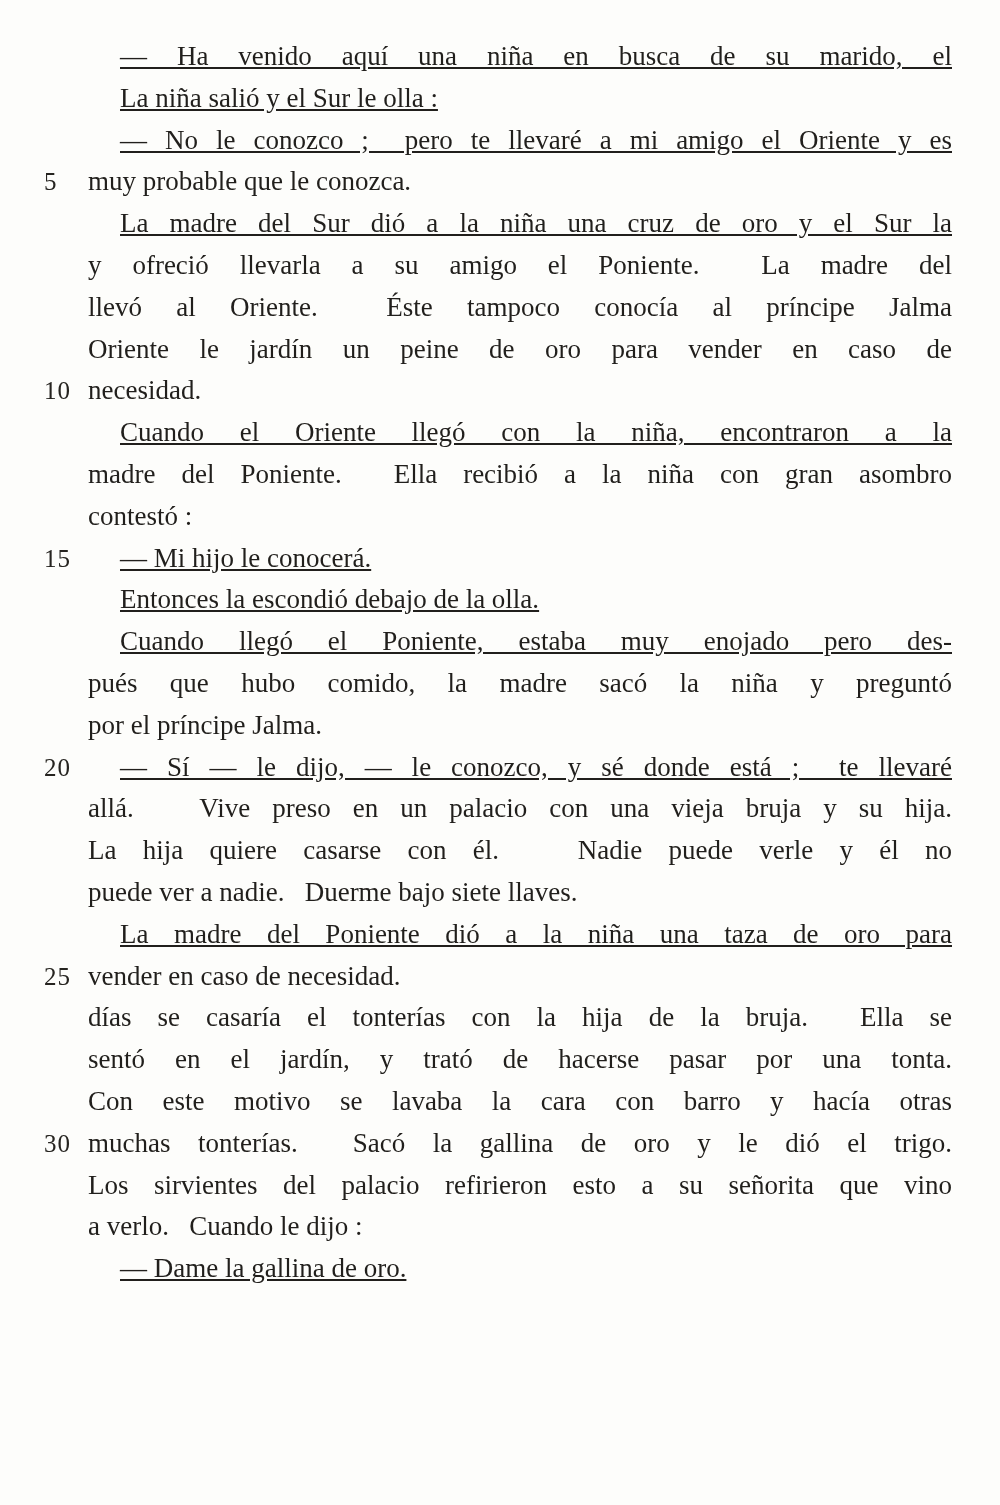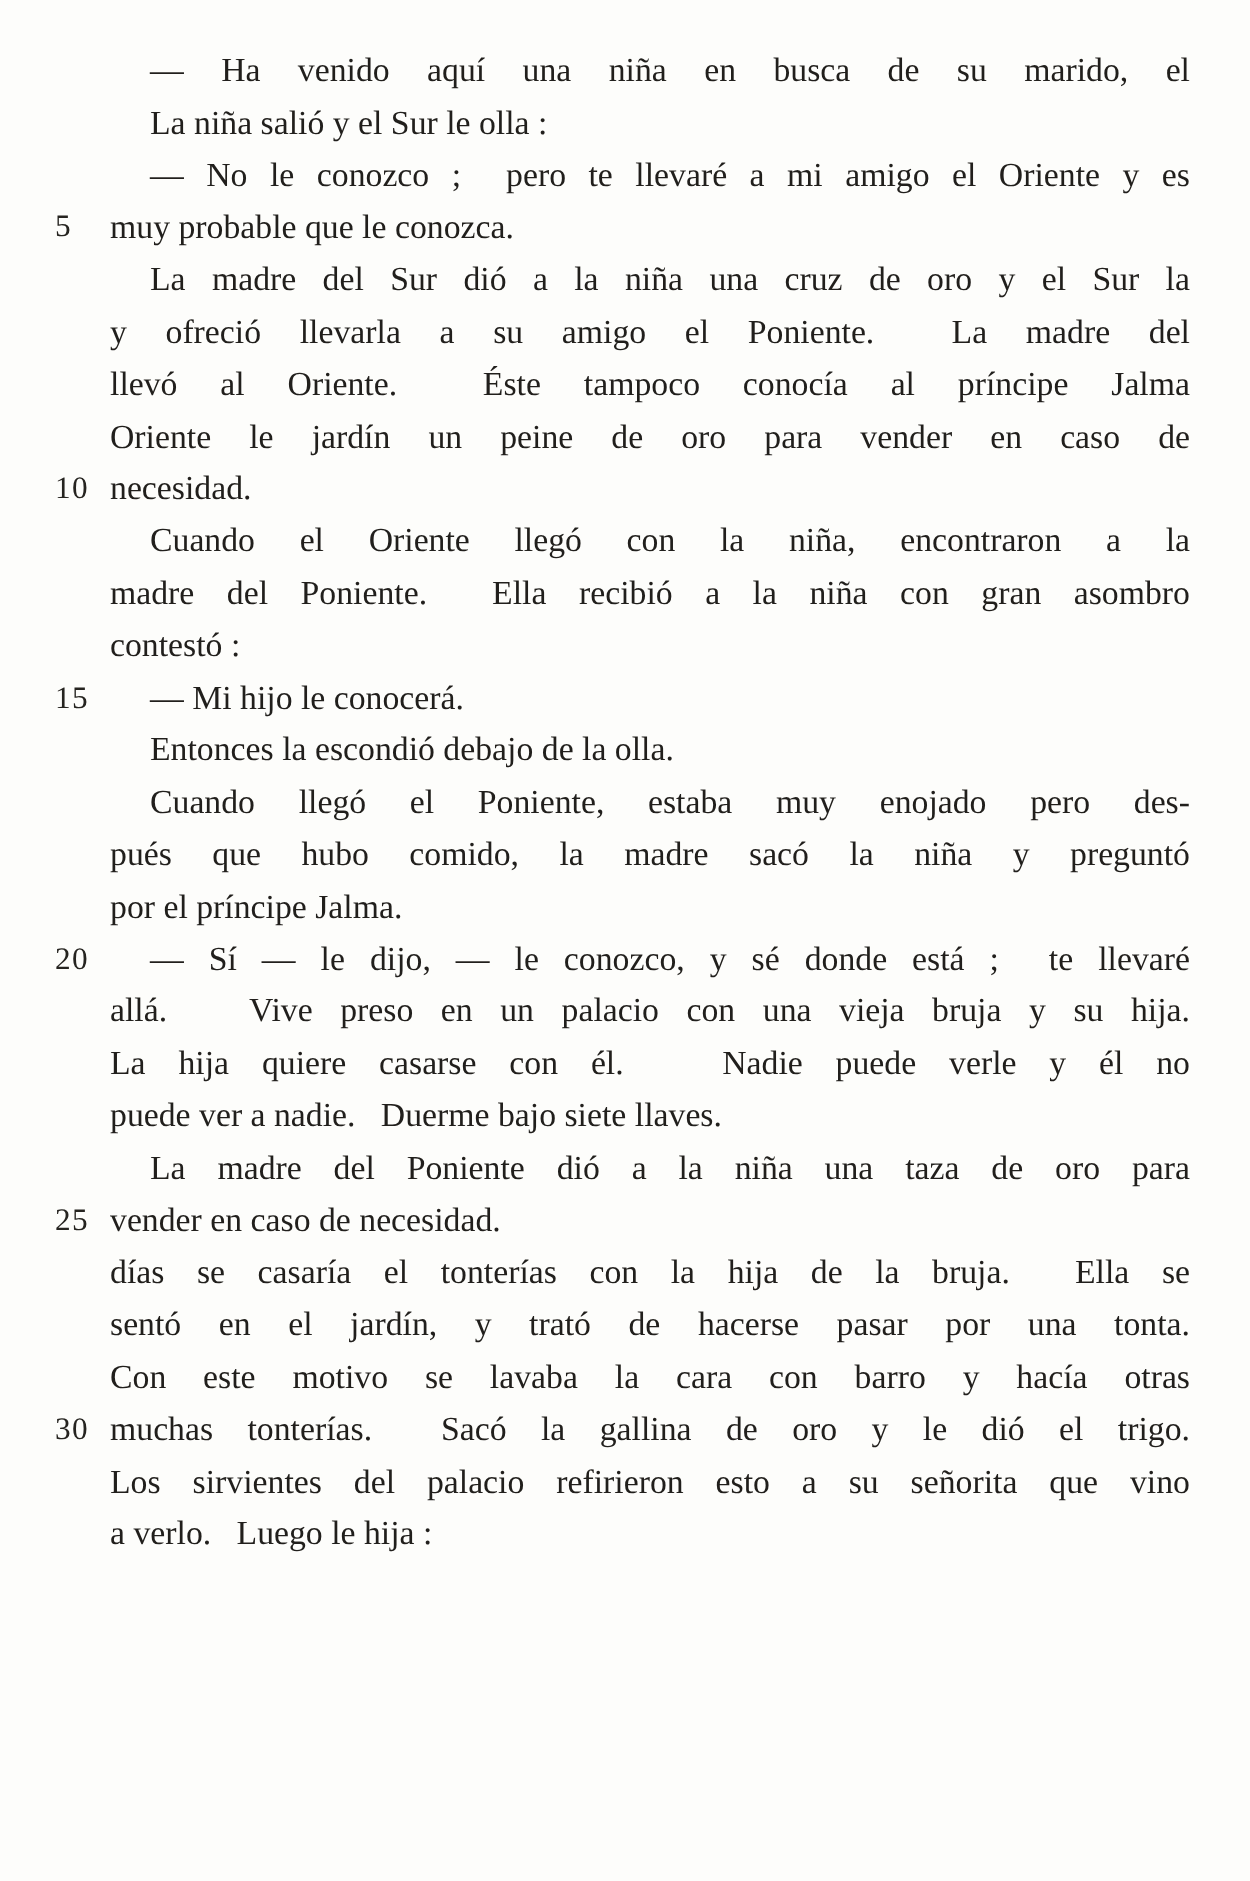--- a/index.html
+++ b/index.html
@@ -45,20 +45,21 @@
     white-space: pre-wrap;
     overflow: hidden;
     height: 41.8px;
   }
   .just .txt {
     text-align: justify;
     text-align-last: justify;
   }
   .ind .txt {
     text-indent: 32px;
+    text-decoration: underline;
   }
 </style>
 </head>
 <body>
 
 <div class="page">
   <div class="text-block">
       <div class="line just ind">
         <span class="lineno"></span>
         <span class="txt">— Ha venido aquí una niña en busca de su marido, el</span>
@@ -166,16 +167,20 @@
       <div class="line just">
         <span class="lineno">30</span>
         <span class="txt">muchas tonterías.  Sacó la gallina de oro y le dió el trigo.</span>
       </div>
       <div class="line just">
         <span class="lineno"></span>
         <span class="txt">Los sirvientes del palacio refirieron esto a su señorita que vino</span>
       </div>
       <div class="line">
         <span class="lineno"></span>
-        <span class="txt">a verlo.   Luego le hija :</span>
+        <span class="txt">a verlo.   Cuando le dijo :</span>
+      </div>
+      <div class="line ind">
+        <span class="lineno"></span>
+        <span class="txt">— Dame la gallina de oro.</span>
       </div>
     </div>
 </div>
 
 </body></html>

